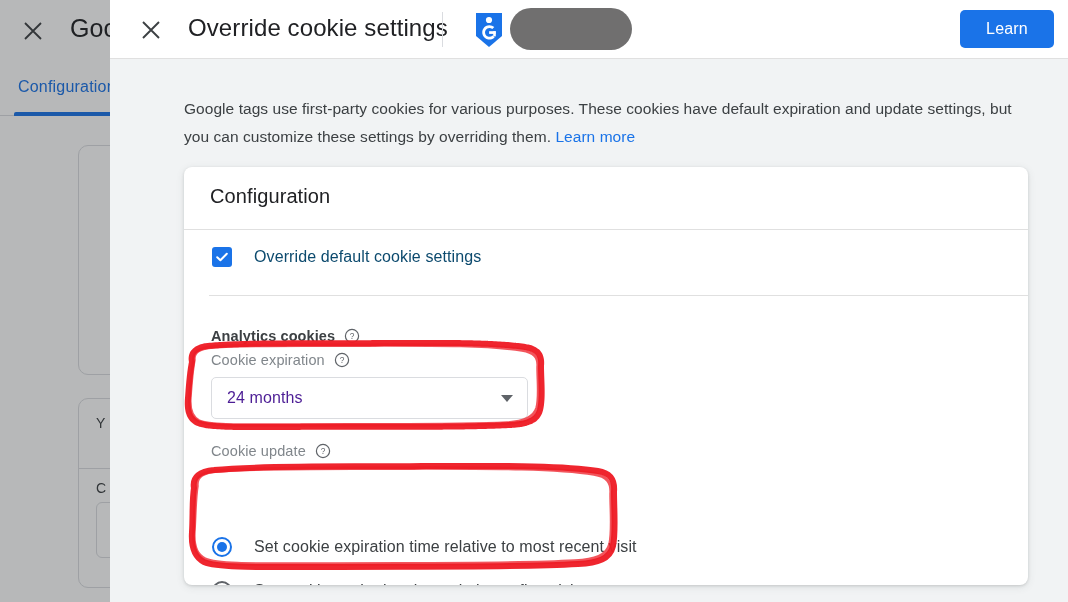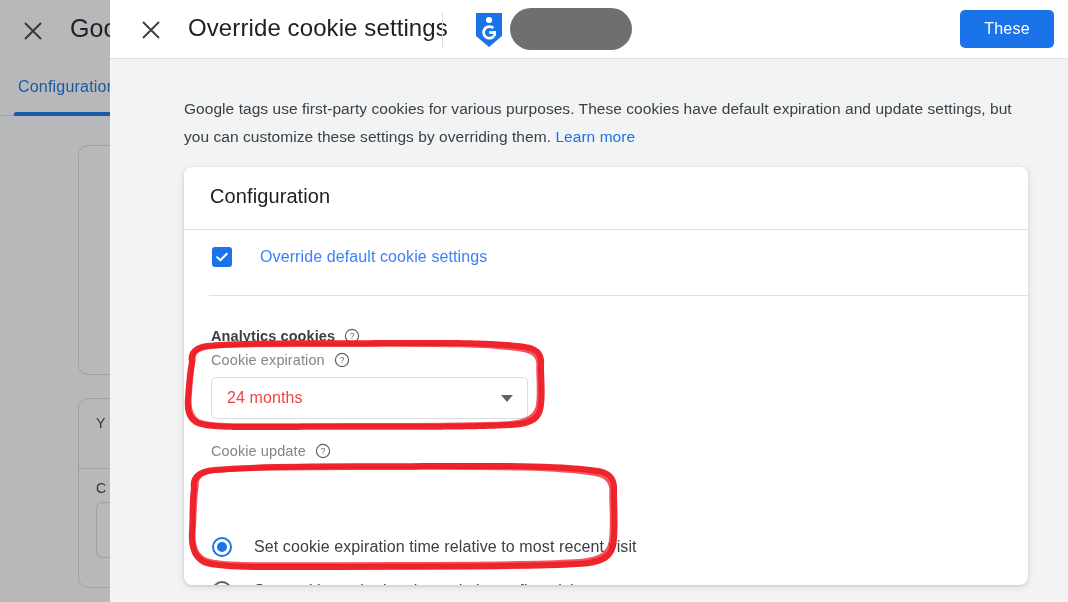--- a/index.html
+++ b/index.html
@@ -238,23 +238,23 @@
     width: 20px; height: 20px;
     background: #1a73e8;
     border-radius: 3px;
     display: flex;
     align-items: center;
     justify-content: center;
     flex: 0 0 auto;
   }
   .checkbox svg { display: block; }
   .checkbox-label {
-    margin-left: 28px;
+    margin-left: 22px;
     font-size: 16px;
-    color: #3b82f6;
+    color: #0c4a6e;
     letter-spacing: 0.1px;
     white-space: nowrap;
   }
 
   
   .section-head {
     position: absolute;
     left: 27px; top: 145px;
     display: flex;
     align-items: flex-start;
@@ -297,21 +297,21 @@
     border: 1px solid #dadce0;
     border-radius: 5px;
     background: #ffffff;
     display: flex;
     align-items: center;
     cursor: pointer;
   }
   .select-value {
     margin-left: 15px;
     font-size: 16px;
-    color: #ef4444;
+    color: #4c1d95;
     letter-spacing: 0.1px;
   }
   .select-arrow {
     position: absolute;
     right: 14px; top: 50%;
     margin-top: -3px;
     width: 0; height: 0;
     border-left: 6px solid transparent;
     border-right: 6px solid transparent;
     border-top: 7px solid #5f6368;
@@ -409,21 +409,21 @@
           <path d="M6 3 H32 V26 L19 37 L6 26 Z" fill="#1a73e8"></path>
           <circle cx="19" cy="10" r="3.1" fill="#ffffff"></circle>
           <path d="M19.4 15.2 a7.2 7.2 0 1 0 5.3 12.1 l-2.1 -1.9 a4.4 4.4 0 1 1 -3.2 -7.4 a4.3 4.3 0 0 1 2.9 1.1 l2 -2 a7.2 7.2 0 0 0 -4.9 -1.9 z" fill="#ffffff"></path>
           <rect x="19.1" y="21.2" width="6.6" height="2.7" fill="#ffffff"></rect>
           <rect x="23.2" y="21.2" width="2.6" height="5.2" fill="#ffffff"></rect>
         </svg>
       </div>
 
       <div class="redacted"></div>
 
-      <button class="save-button">These</button>
+      <button class="save-button">Learn</button>
     </div>
 
     <div class="modal-body">
 
       <div class="intro-text">
         <span>Google tags use first-party cookies for various purposes. These cookies have default expiration and update settings, but you can customize these settings by overriding them. </span><a class="intro-link">Learn more</a>
       </div>
 
       <div class="config-card">
 

